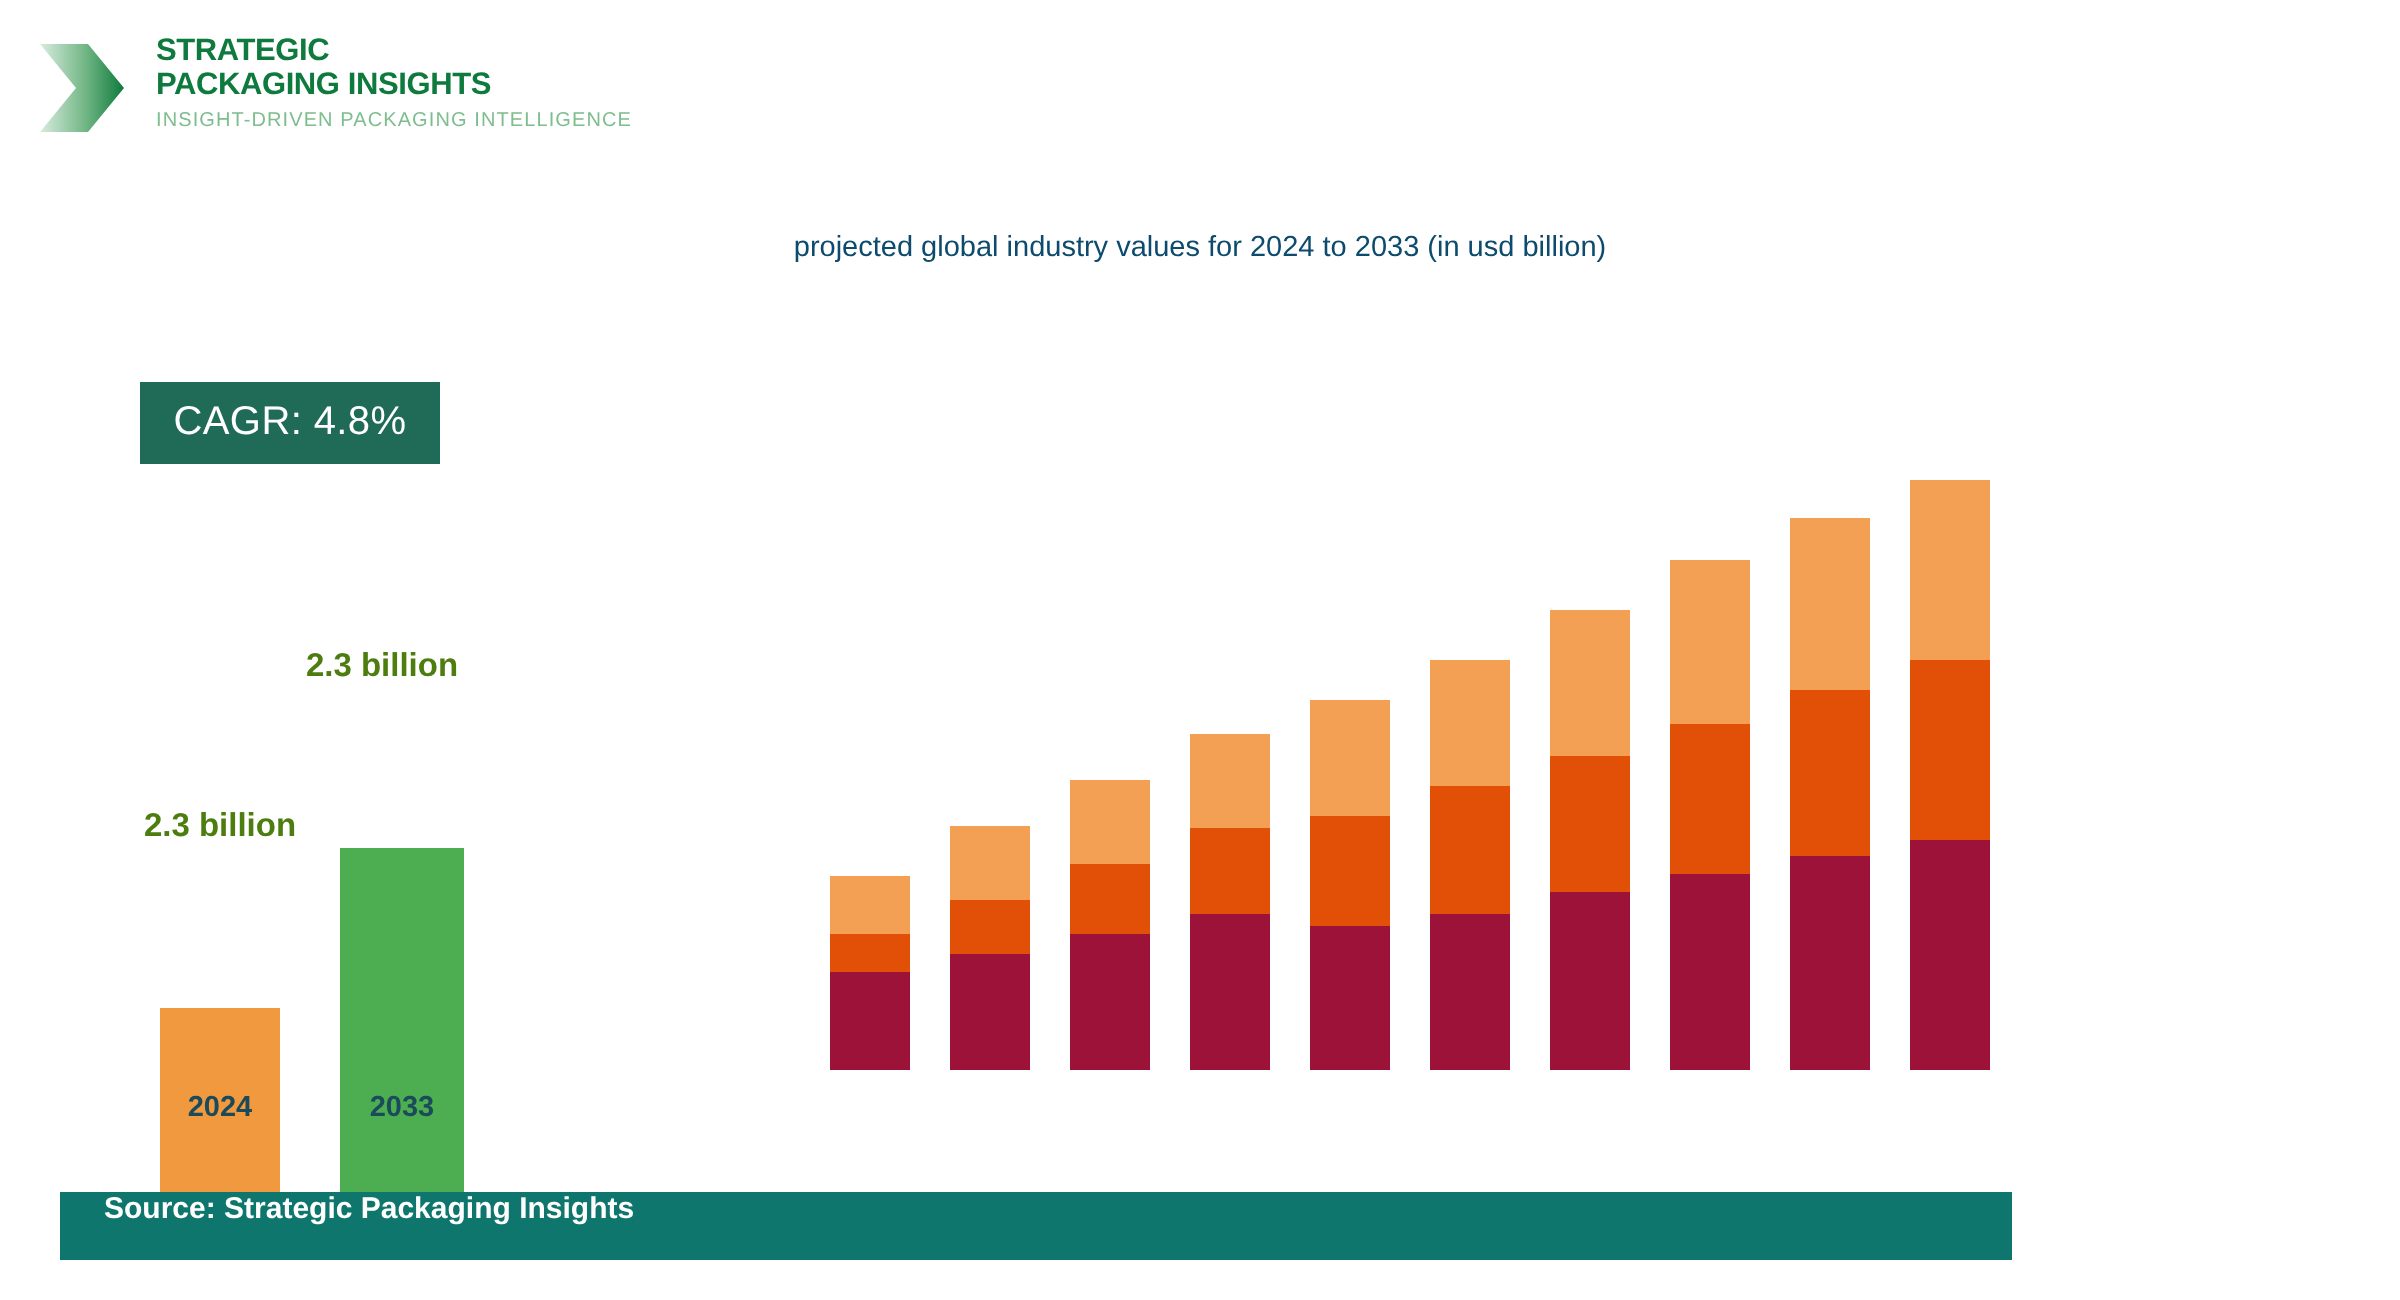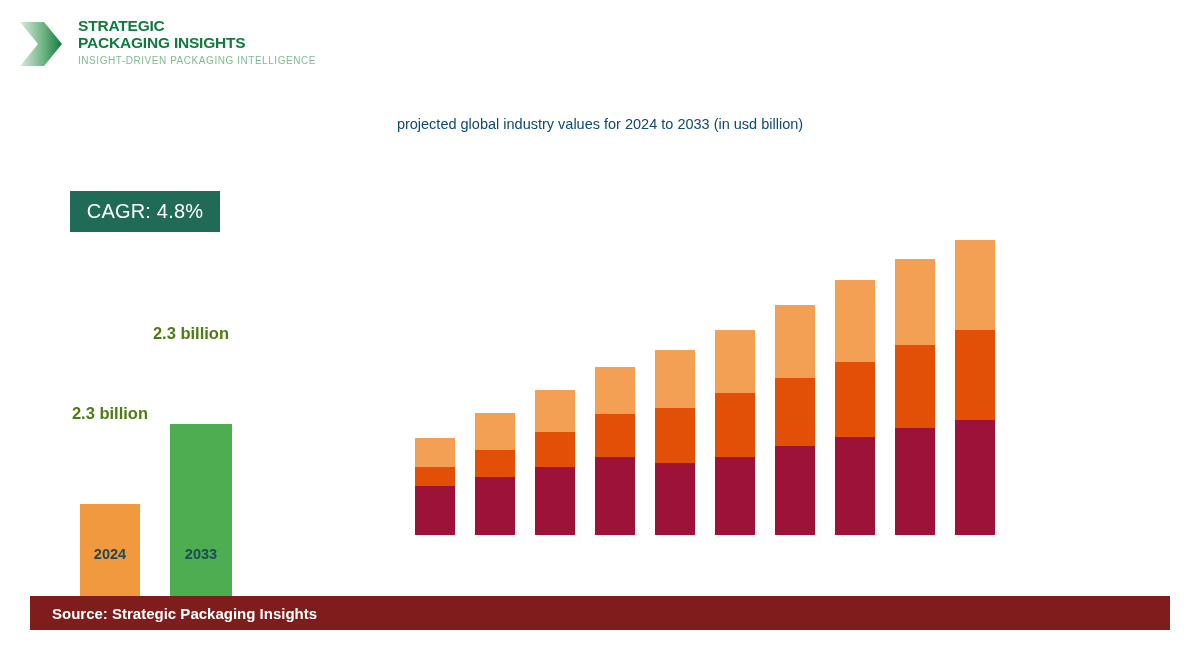--- a/index.html
+++ b/index.html
@@ -58,23 +58,23 @@
   }
 
   
   .stack-chart { position: absolute; left: 405px; top: 0px; width: 620px; height: 600px; }
   .stack-col { position: absolute; bottom: 0; width: 40px; }
   .stack-bar { position: absolute; bottom: 65px; width: 40px; }
   .seg { width: 100%; display: block; }
 
   
   .footer {
-    position: absolute; left: 30px; top: 596px; width: 1140px; height: 34px;
-    background: #7f1d1d; color: #ffffff;
-    display: flex; align-items: center; justify-content: space-between;
+    position: absolute; left: 30px; top: 596px; width: 976px; height: 34px;
+    background: #0f766e; color: #ffffff;
+    display: flex; justify-content: space-between;
     padding: 0 22px; font-size: 15px; font-weight: bold;
   }
 </style>
 </head>
 <body>
 
 <div id="root">
 
   <div class="logo">
     <div class="logo-mark">

